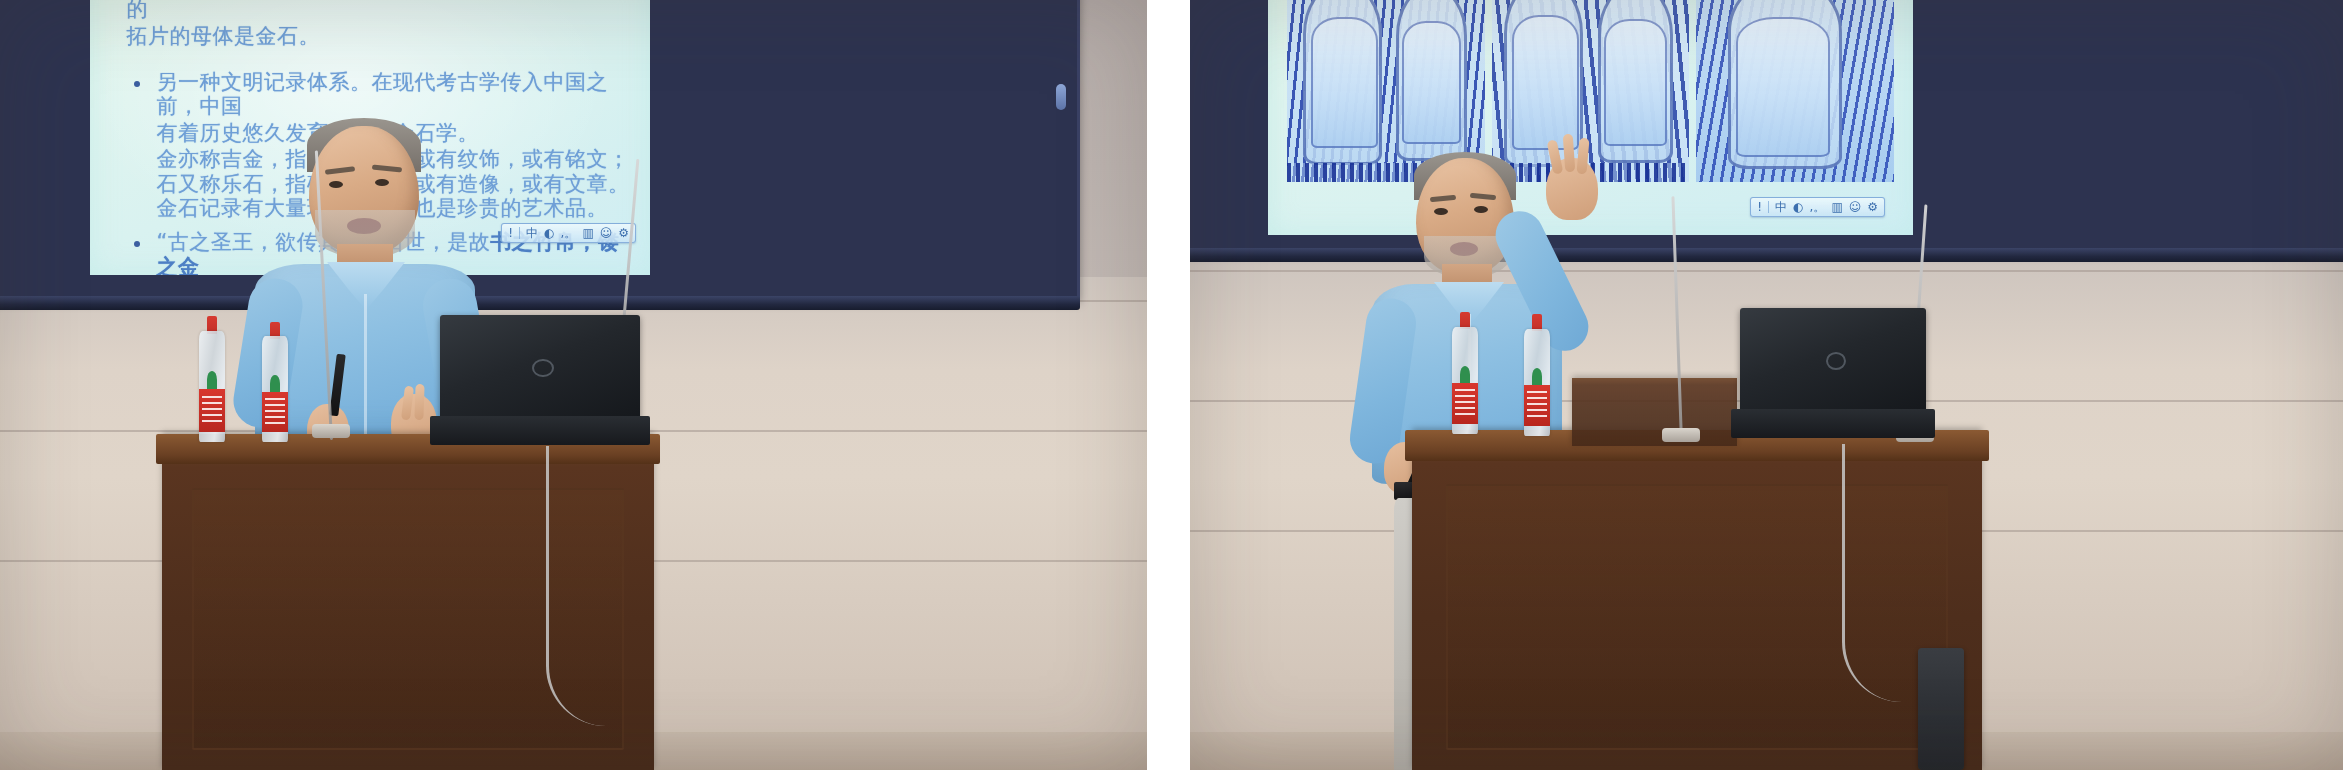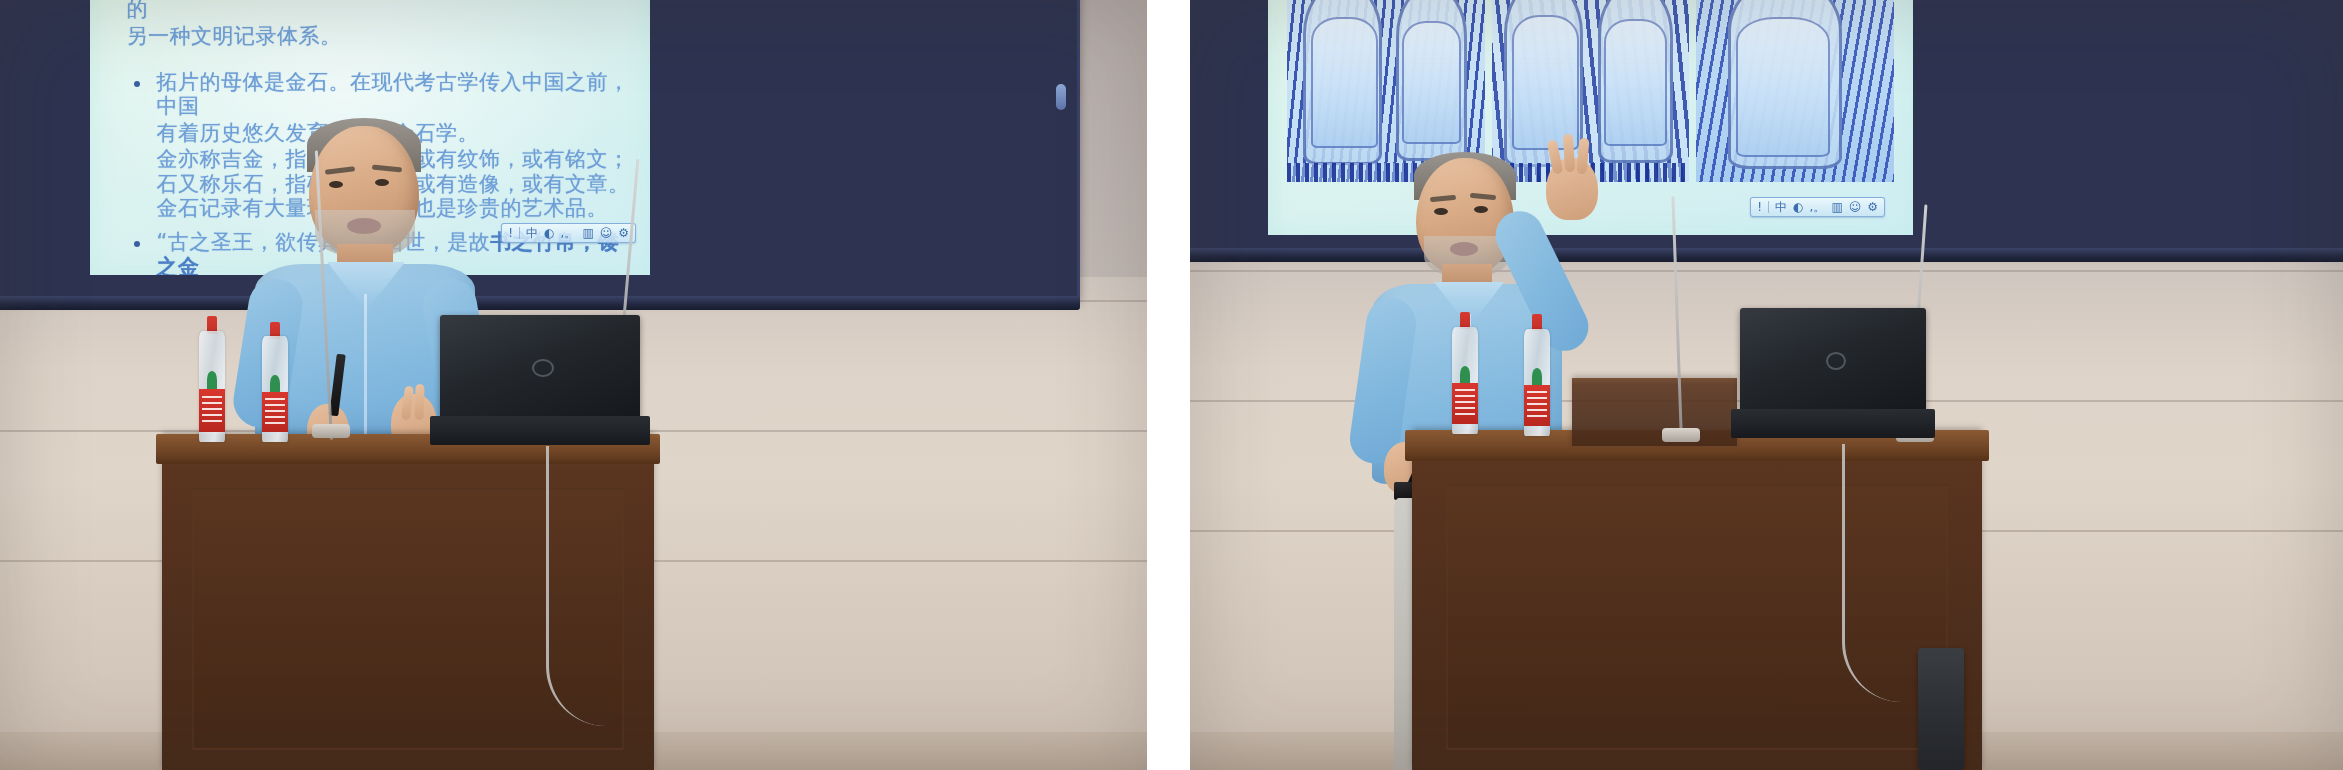--- a/index.html
+++ b/index.html
@@ -178,23 +178,23 @@
     <div class="board" style="left:-40px;top:-20px;width:1120px;height:320px;">
       <div class="board-inner-frame"></div>
       <div class="board-lip"></div>
       <div class="board-knob" style="right:14px;top:104px;"></div>
     </div>
 
     <div class="screen" style="left:90px;top:-30px;width:560px;height:305px;">
       <div class="screen-glow"></div>
       <div class="slide-text">
         <p class="sl-para">写工具——宣纸和墨，发展成为独立于纸本文献之外的</p>
-        <p class="sl-para">另一种文明记录体系。</p>
+        <p class="sl-para">拓片的母体是金石。</p>
         <div class="sl-bullet">
-          <p class="sl-para">拓片的母体是金石。在现代考古学传入中国之前，中国</p>
+          <p class="sl-para">另一种文明记录体系。在现代考古学传入中国之前，中国</p>
           <p class="sl-para">有着历史悠久发育成熟的金石学。</p>
         </div>
         <p class="sl-sub">金亦称吉金，指古代铜器，或有纹饰，或有铭文；</p>
         <p class="sl-sub">石又称乐石，指碑碣石刻，或有造像，或有文章。</p>
         <p class="sl-sub">金石记录有大量珍贵史料，也是珍贵的艺术品。</p>
         <div class="sl-quote">
           <p class="sl-para">
             <span>“古之圣王，欲传其道于后世，是故</span><span class="sl-bold">书之竹帛，镂之金</span>
           </p>
 

